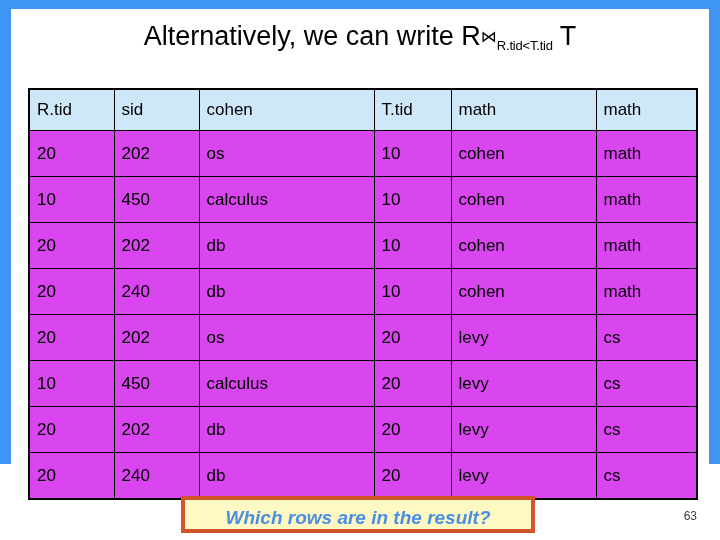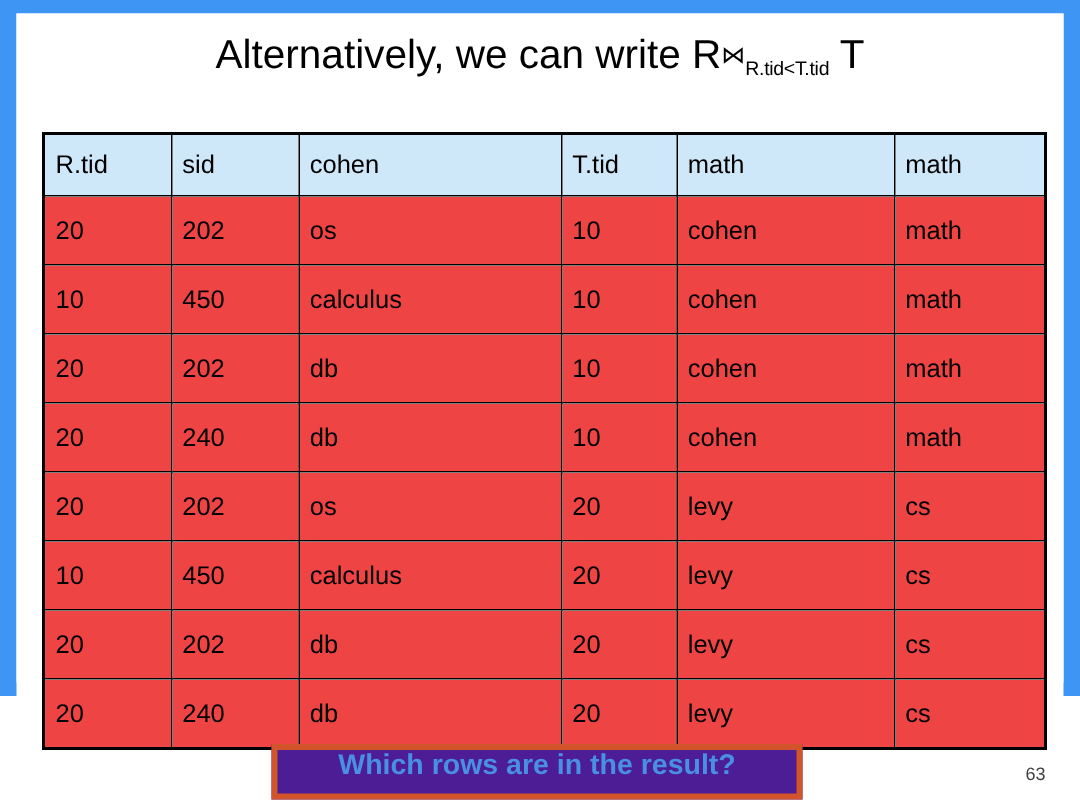--- a/index.html
+++ b/index.html
@@ -85,43 +85,44 @@
     vertical-align: middle;
     overflow: hidden;
     white-space: nowrap;
     margin-left: 45px;
   }
   table.reltable thead th {
     background: #cfe8f9;
     height: 40px;
   }
   table.reltable tbody td {
-    background: #ef4444;
+    background: #d946ef;
   }
   
   col.c0 { width: 85px; }
   col.c1 { width: 85px; }
   col.c2 { width: 175px; }
   col.c3 { width: 77px; }
   col.c4 { width: 145px; }
   col.c5 { width: 101px; }
 
   
   #callout {
     position: absolute;
     left: 170px;
     top: 487px;
     width: 354px;
     height: 37px;
     box-sizing: border-box;
     border: 4px solid #d2542a;
-    background: #4c1d95;
+    background: #fef9c3;
     display: flex;
-    align-items: flex-start;
+    align-items: flex-end;
     justify-content: center;
+    font-style: italic;
   }
   #callout .ctext {
     font-size: 19px;
     font-weight: bold;
     color: #4a90e2;
     white-space: nowrap;
   }
 
   
   #pagenum {

